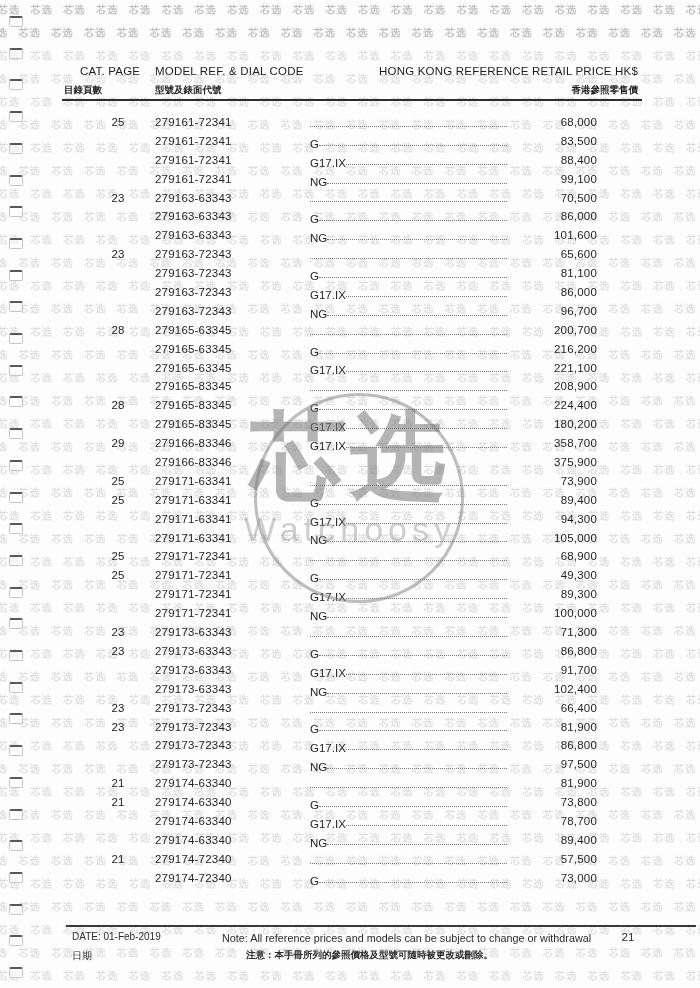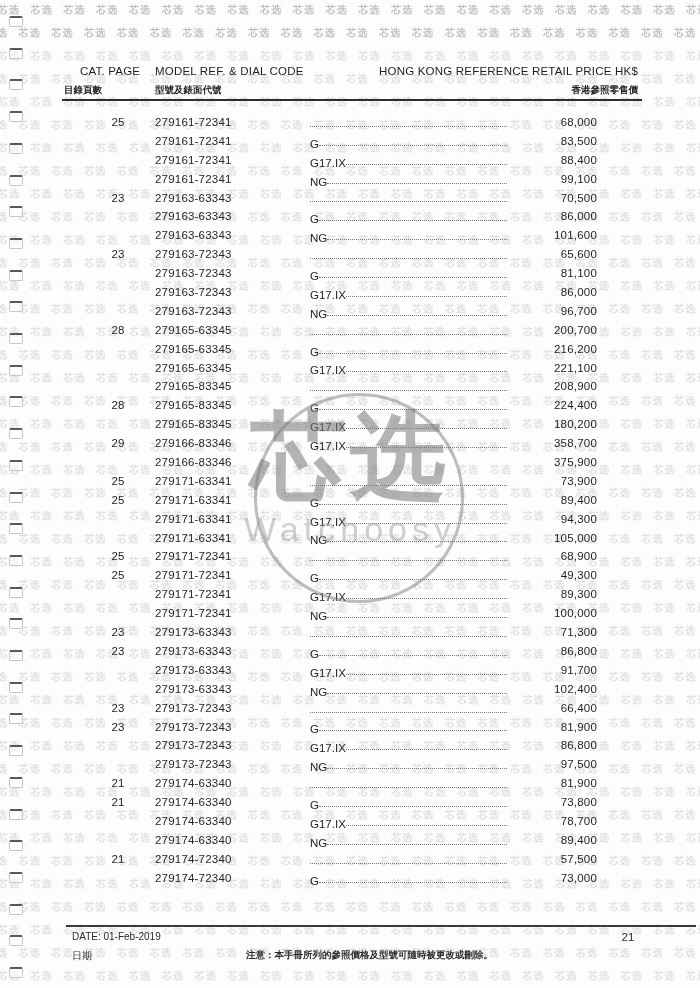--- a/index.html
+++ b/index.html
@@ -503,16 +503,17 @@
 
   <div class="stamp">
     <div class="wm-circle"></div>
     <div class="wm-zh">芯选</div>
     <div class="wm-en">Watchoosy</div>
   </div>
 
   <div class="rule" id="ftr-rule"></div>
   <div class="ftr" id="ftr-date">DATE: 01-Feb-2019</div>
   <div class="ftr" id="ftr-date-zh">日期</div>
+  <div class="ftr" id="ftr-note">Note: All reference prices and models can be subject to change or withdrawal</div>
   <div class="ftr" id="ftr-note-zh">注意：本手冊所列的參照價格及型號可隨時被更改或刪除。</div>
   <div class="ftr" id="ftr-page">21</div>
 
 </div>
 
 </body></html>

